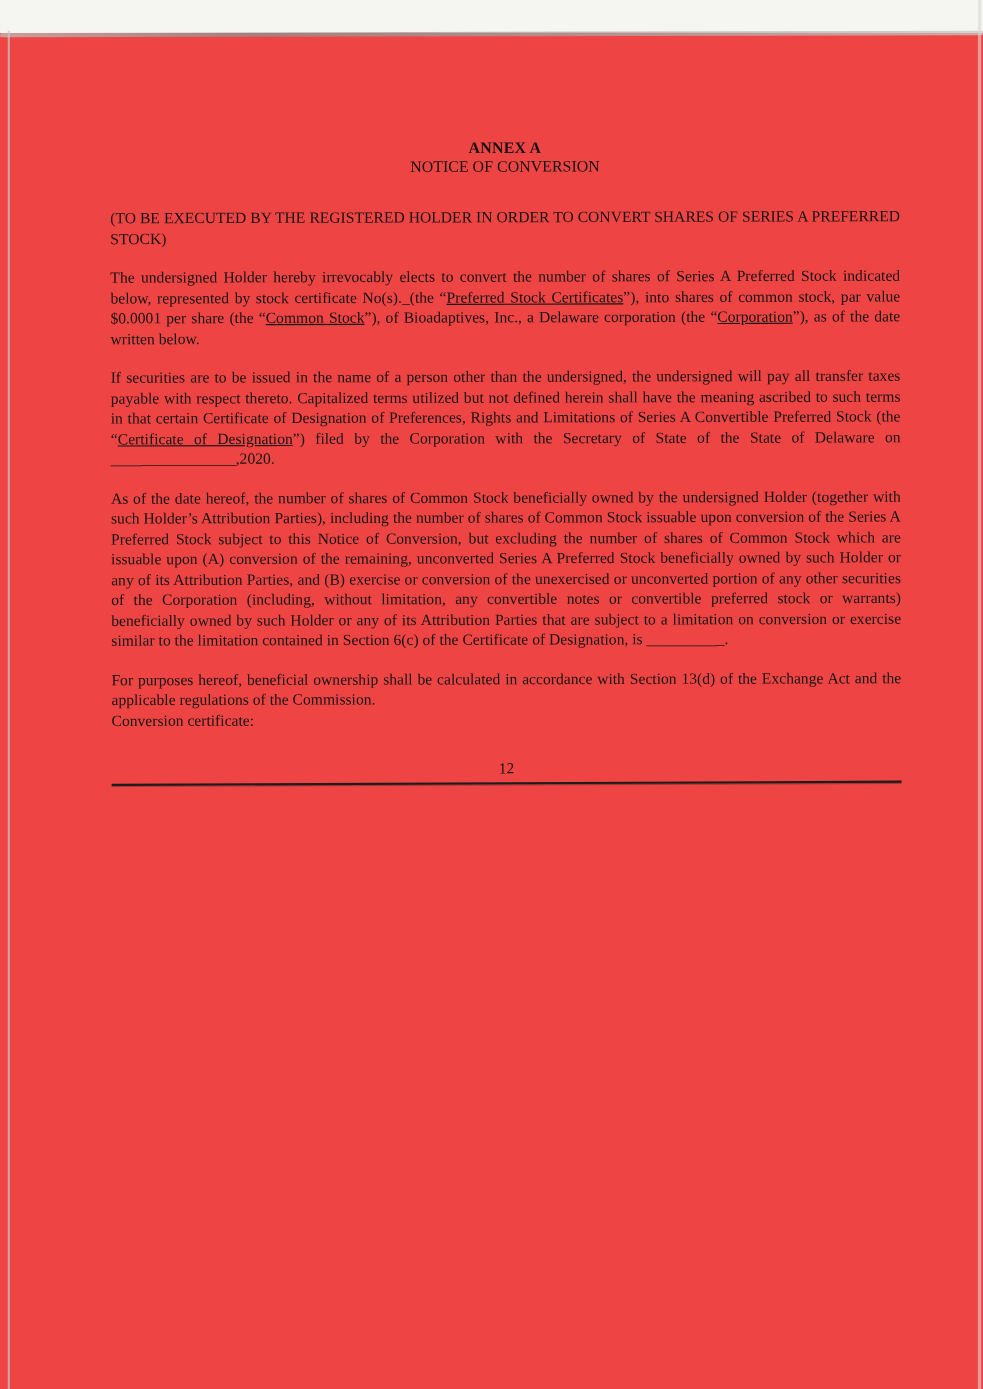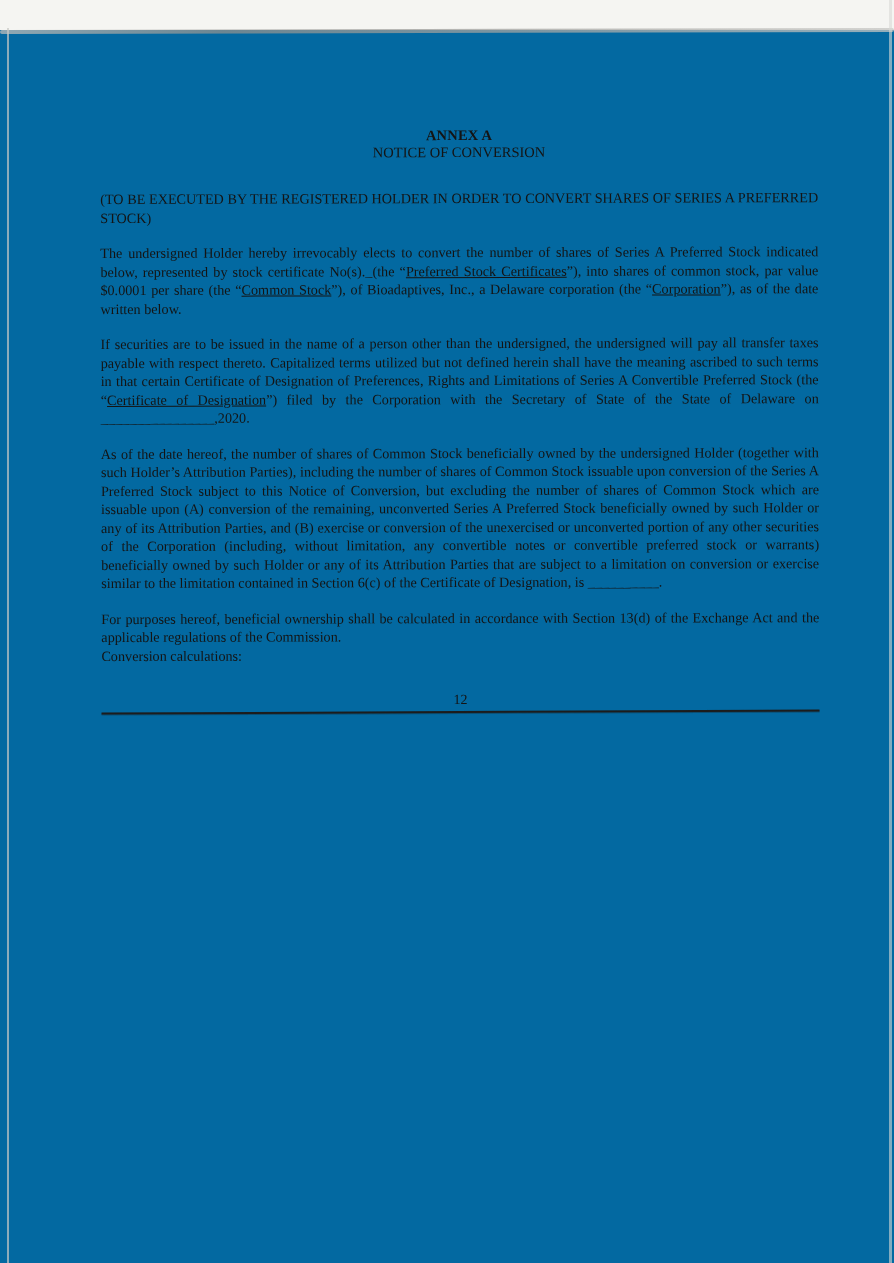--- a/index.html
+++ b/index.html
@@ -5,21 +5,21 @@
   html, body {
     margin: 0;
     padding: 0;
     background: #e9e9e6;
   }
   .page {
     position: relative;
     width: 894px;
     height: 1263px;
     margin: 0 auto;
-    background: #0369a1;
+    background: #ef4444;
     font-family: "Liberation Serif", "DejaVu Serif", serif;
     color: #141414;
     overflow: hidden;
   }
   
   .top-strip {
     position: absolute;
     top: 0; left: 0; right: 0;
     height: 30px;
     background: #f5f5f2;
@@ -113,21 +113,21 @@
   <div class="content">
     <div class="title">ANNEX A</div>
     <div class="subtitle">NOTICE OF CONVERSION</div>
 
     <div>
         <p class="para first"><span>(TO BE EXECUTED BY THE REGISTERED HOLDER IN ORDER TO CONVERT SHARES OF SERIES A PREFERRED STOCK)</span></p>
         <p class="para"><span>The undersigned Holder hereby irrevocably elects to convert the number of shares of Series A Preferred Stock indicated below, represented by stock certificate No(s)._(the “</span><span class="bu">Preferred Stock Certificates</span><span>”), into shares of common stock, par value $0.0001 per share (the “</span><span class="bu">Common Stock</span><span>”), of Bioadaptives, Inc., a Delaware corporation (the “</span><span class="bu">Corporation</span><span>”), as of the date written below.</span></p>
         <p class="para"><span>If securities are to be issued in the name of a person other than the undersigned, the undersigned will pay all transfer taxes payable with respect thereto. Capitalized terms utilized but not defined herein shall have the meaning ascribed to such terms in that certain Certificate of Designation of Preferences, Rights and Limitations of Series A Convertible Preferred Stock (the “</span><span class="bu">Certificate of Designation</span><span>”) filed by the Corporation with the Secretary of State of the State of Delaware on ________________,2020.</span></p>
         <p class="para"><span>As of the date hereof, the number of shares of Common Stock beneficially owned by the undersigned Holder (together with such Holder’s Attribution Parties), including the number of shares of Common Stock issuable upon conversion of the Series A Preferred Stock subject to this Notice of Conversion, but excluding the number of shares of Common Stock which are issuable upon (A) conversion of the remaining, unconverted Series A Preferred Stock beneficially owned by such Holder or any of its Attribution Parties, and (B) exercise or conversion of the unexercised or unconverted portion of any other securities of the Corporation (including, without limitation, any convertible notes or convertible preferred stock or warrants) beneficially owned by such Holder or any of its Attribution Parties that are subject to a limitation on conversion or exercise similar to the limitation contained in Section 6(c) of the Certificate of Designation, is __________.</span></p>
         <p class="para"><span>For purposes hereof, beneficial ownership shall be calculated in accordance with Section 13(d) of the Exchange Act and the applicable regulations of the Commission.</span></p>
-        <p class="para no-gap"><span>Conversion calculations:</span></p>
+        <p class="para no-gap"><span>Conversion certificate:</span></p>
       </div>
 
     <div class="footer">
       <div class="page-number">12</div>
       <div class="footer-rule"></div>
     </div>
   </div>
 </div>
 
 </body></html>

